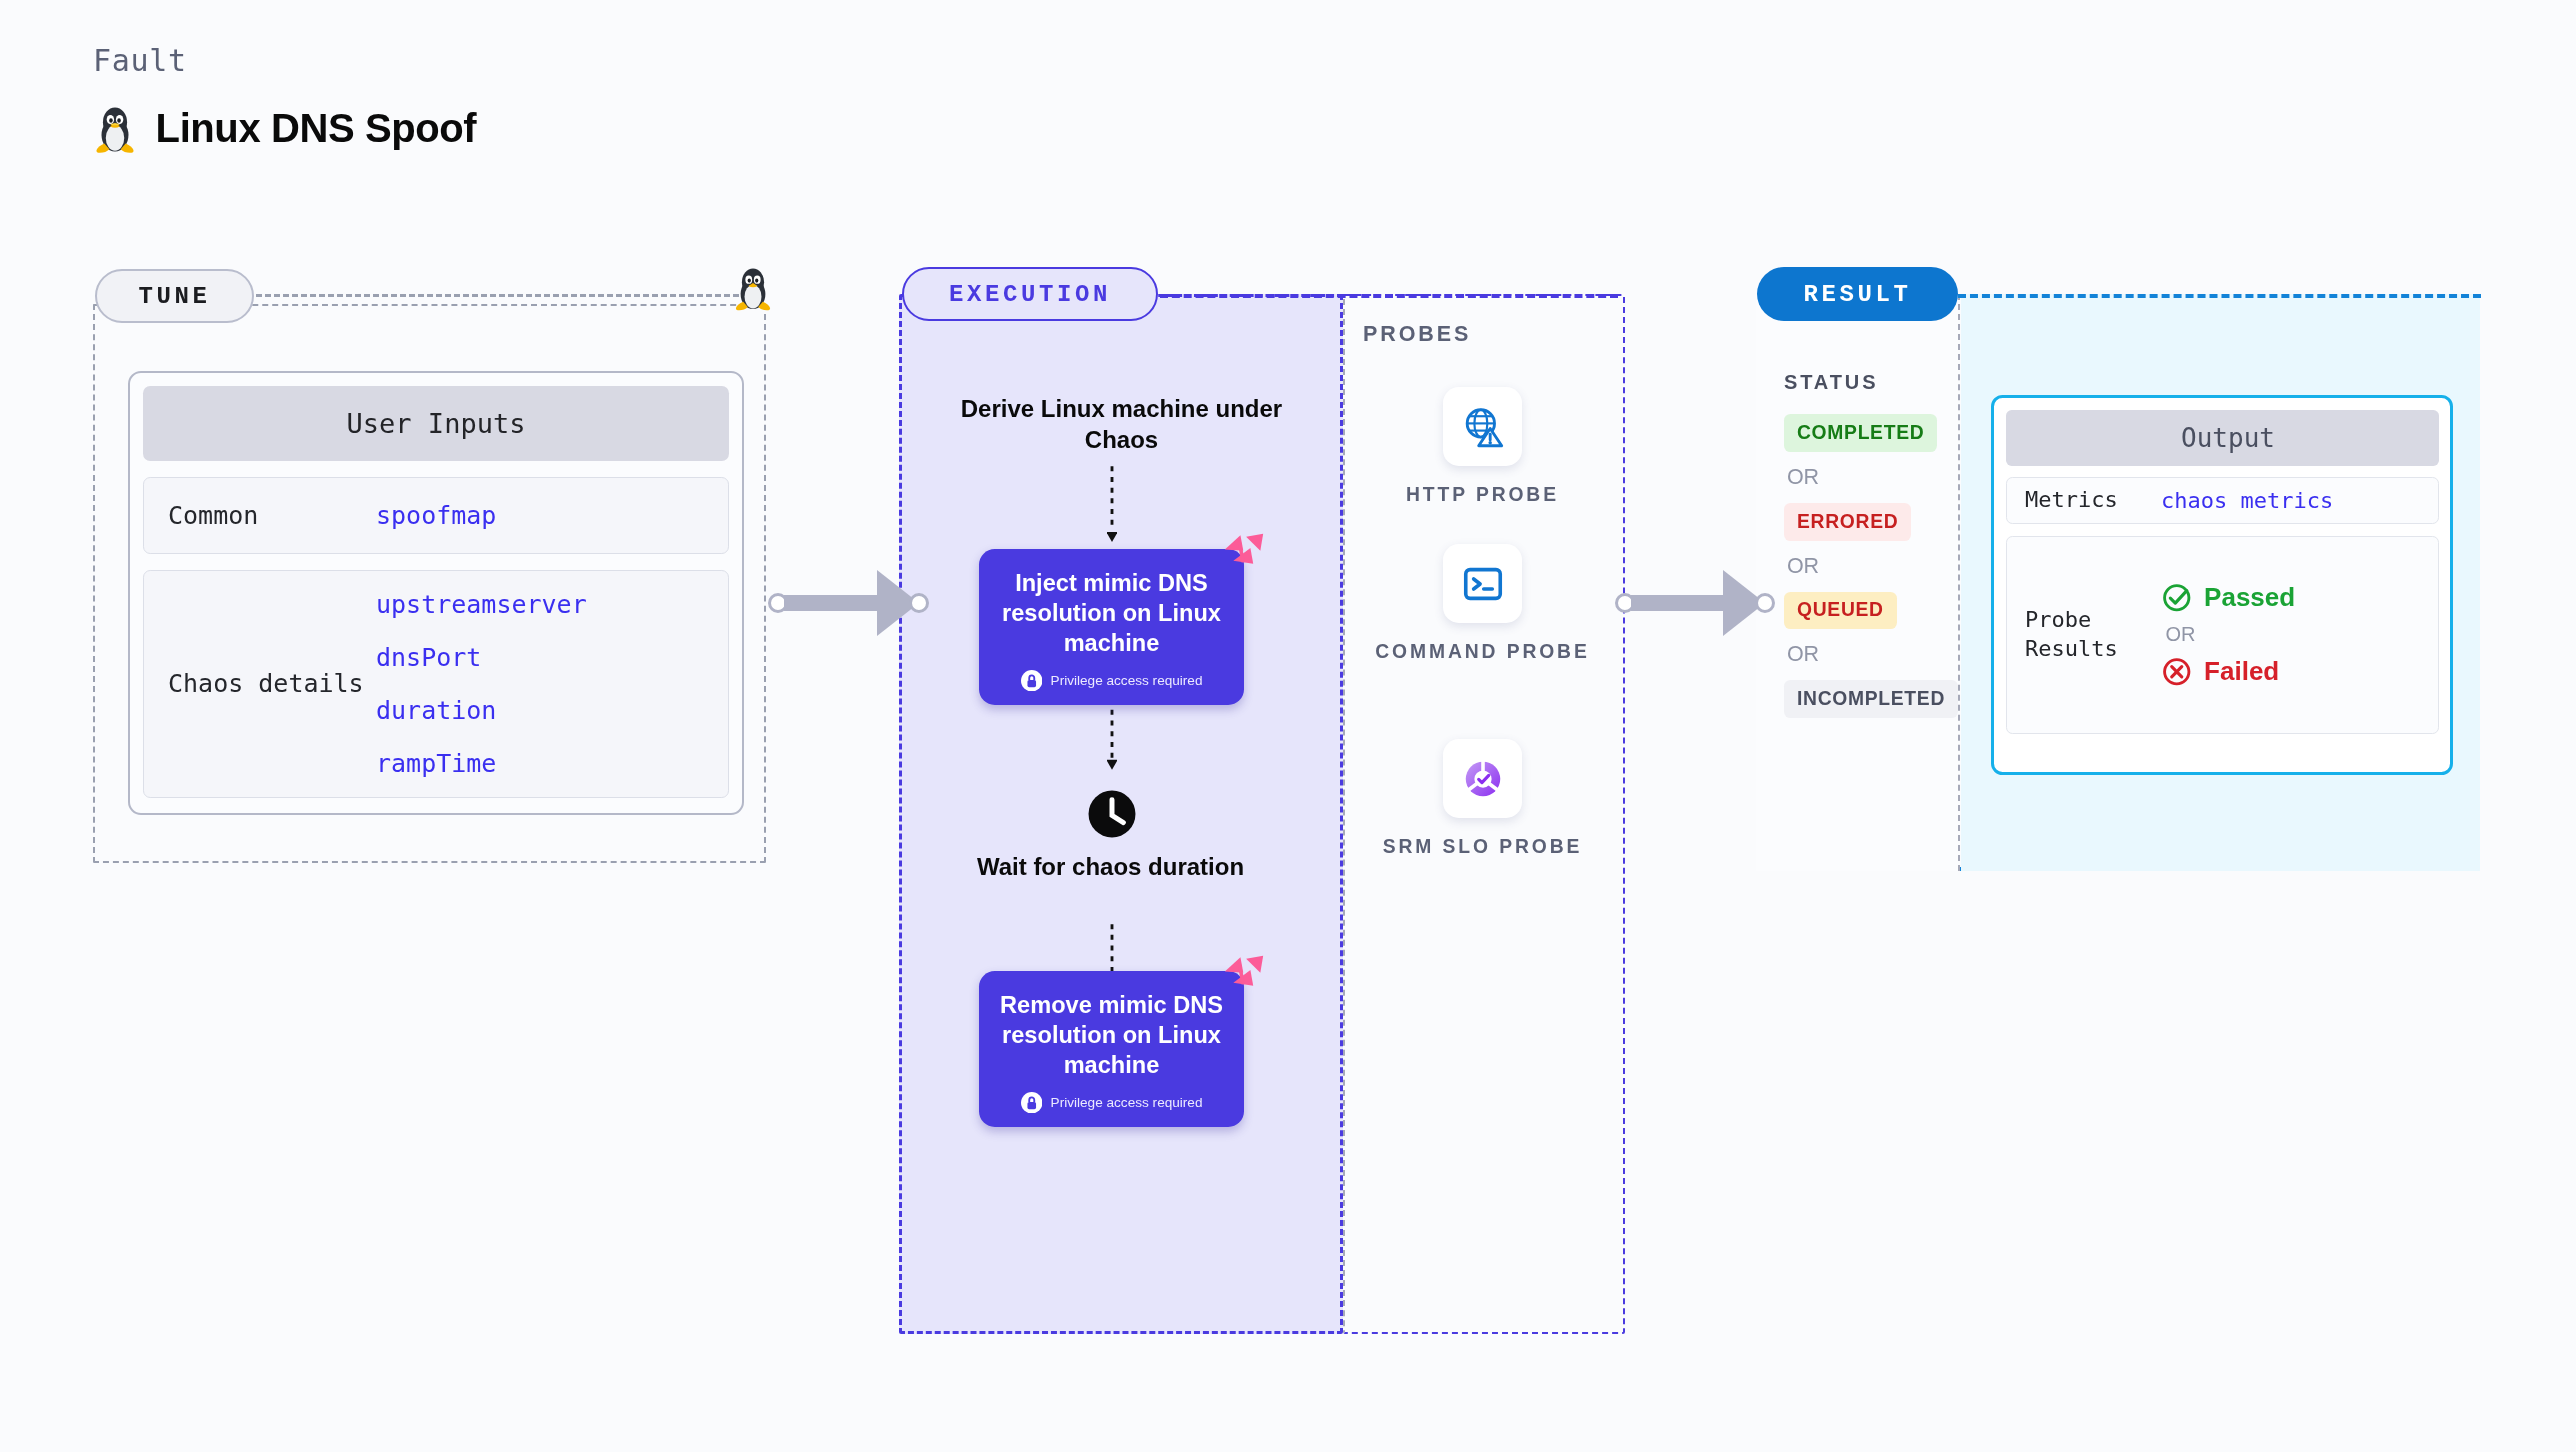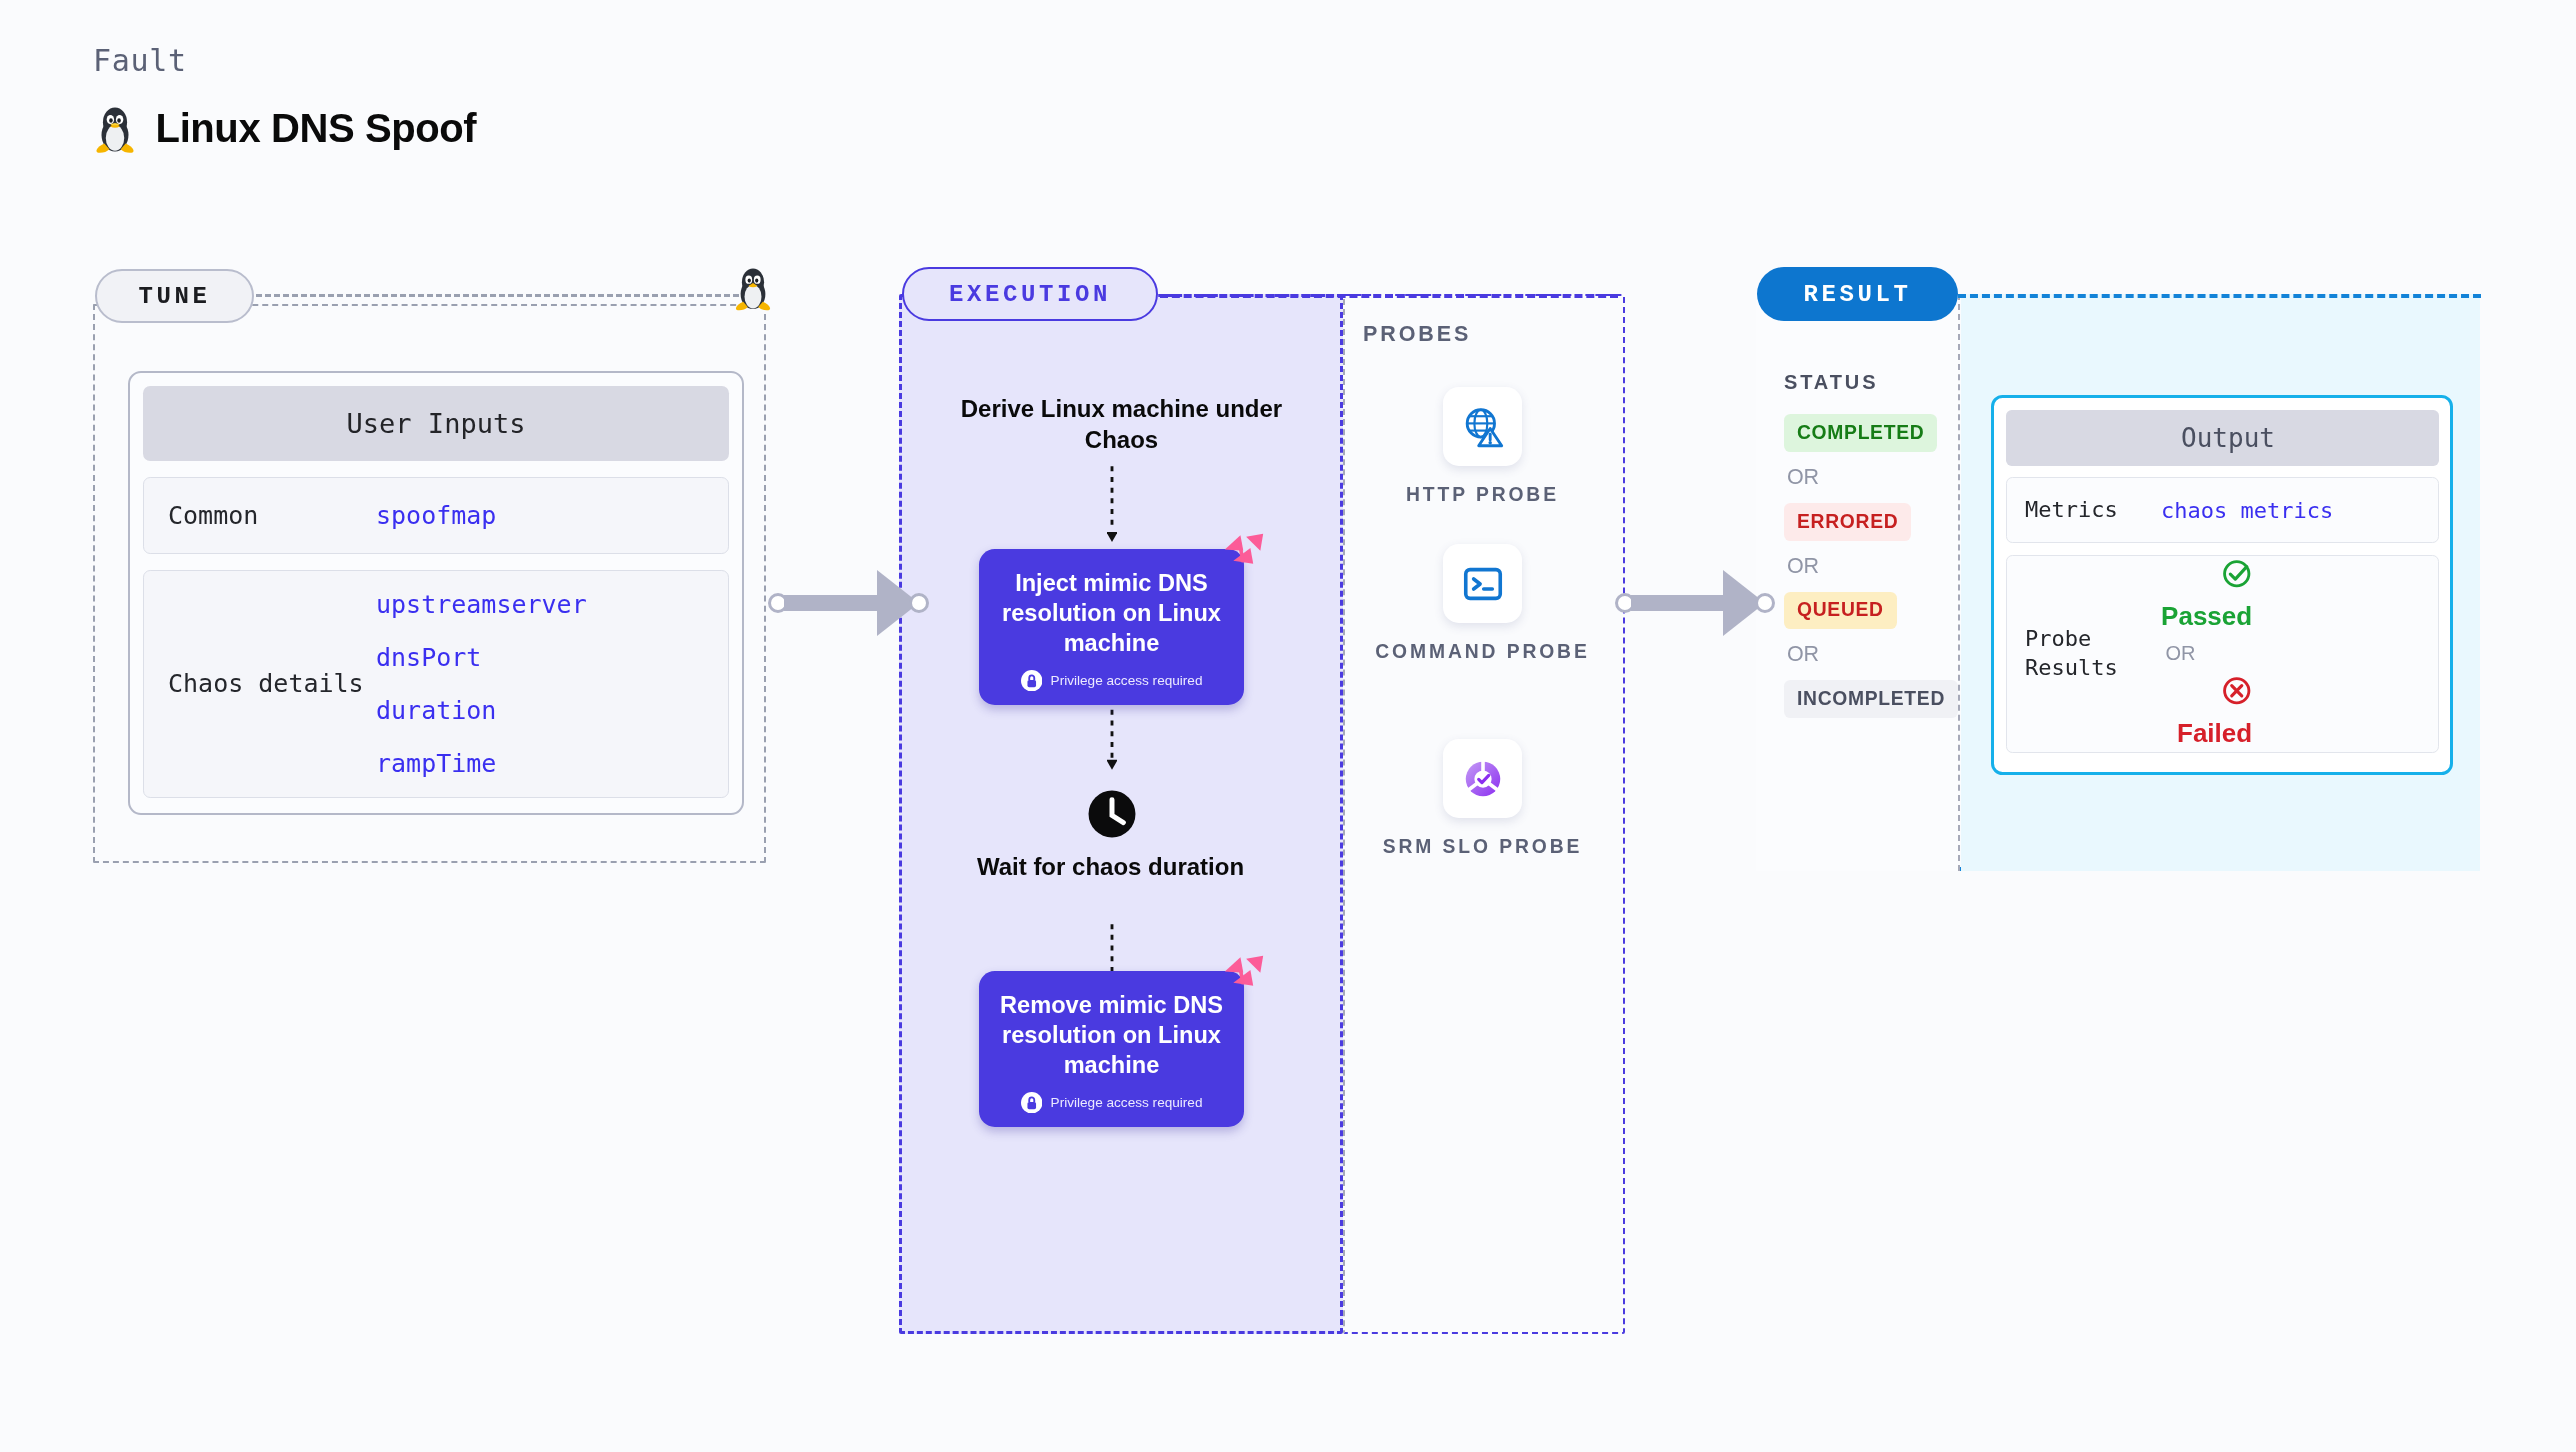--- a/index.html
+++ b/index.html
@@ -121,25 +121,25 @@
   #output-card{position:absolute;left:1991px;top:395px;width:462px;height:380px;
       border:3.6px solid #16b0ea;border-radius:11.5px;background:#fff;box-sizing:border-box;
       padding:11.5px;z-index:3;}
   #output-header{height:56px;background:#d8d9e3;border-radius:5.7px;display:flex;
       align-items:center;justify-content:center;
       font-family:"DejaVu Sans Mono","Liberation Mono",monospace;font-size:26px;color:#4a4f60;padding-left:12px;}
   .out-row{margin-top:11.5px;border:1.4px solid #e2e5ec;border-radius:6.4px;background:#fbfcfe;
       display:flex;align-items:center;padding:0 18.6px;box-sizing:border-box;}
   .out-row .olabel{font-family:"DejaVu Sans Mono","Liberation Mono",monospace;font-size:22px;
       color:#24262b;width:136px;flex:none;line-height:1.3;}
-  #out-metrics{height:66px;}
+  #out-metrics{height:47px;}
   #out-metrics .oval{font-family:"DejaVu Sans Mono","Liberation Mono",monospace;font-size:22px;
       color:#3a2ff0;}
   #out-probe{height:198px;}
-  .pr-line{display:flex;align-items:flex-end;gap:11.5px;flex-direction:column;}
+  .pr-line{display:flex;align-items:center;gap:11.5px;}
   .pr-passed{color:#1aa335;font-size:26px;font-weight:bold;}
   .pr-failed{color:#d6202a;font-size:26px;font-weight:bold;}
   .pr-or{font-size:20px;color:#9095a6;margin:10px 0 10px 4.3px;}
 </style>
 </head>
 <body>
 
 <div id="header">
   <div id="fault-label">Fault</div>
   <div id="title-row">

